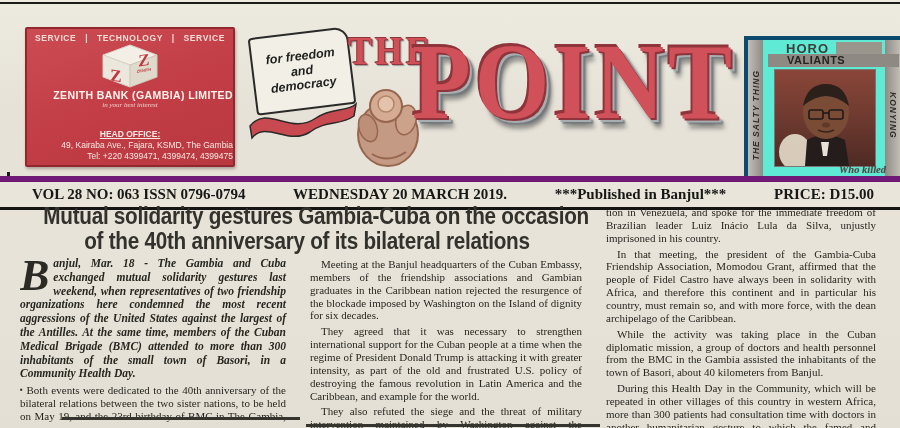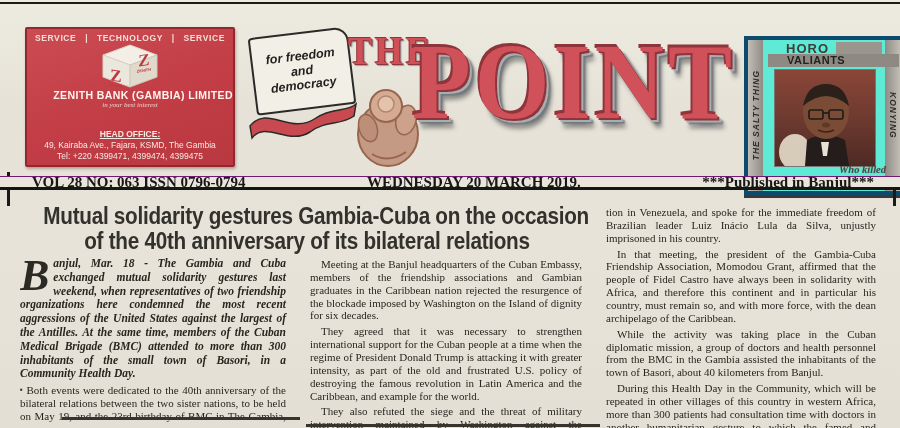--- a/index.html
+++ b/index.html
@@ -14,21 +14,21 @@
   .zenith{position:absolute;left:25px;top:27px;width:206px;height:136px;
     background:linear-gradient(160deg,#cc4c53 0%,#c23d46 55%,#b93840 100%);
     border:2px solid #93272e;border-radius:2px;color:#f7ece6;text-align:center;
     box-shadow:1px 2px 3px rgba(70,40,40,.35);}
   .zenith-services{display:flex;justify-content:space-between;align-items:center;
     padding:4px 8px 0 8px;font:bold 8.5px "Liberation Sans",sans-serif;letter-spacing:.6px;color:#f3ded7;}
   .zenith-logo{margin:1px auto 0 auto;width:62px;height:44px;display:block;}
   .zenith-name{font:bold 10.5px "Liberation Sans",sans-serif;letter-spacing:.4px;color:#fdf4ee;margin-top:1px;text-align:right;}
   .zenith-motto{font:italic 7px "Liberation Serif",serif;color:#ecd3cb;}
   .zenith-ho{font:bold 8.5px "Liberation Sans",sans-serif;text-decoration:underline;margin-top:20px;color:#f6e8e2;}
-  .zenith-addr,.zenith-tel{font:8.5px "Liberation Sans",sans-serif;color:#f6e8e2;margin-top:1px;}
+  .zenith-addr,.zenith-tel{font:8.5px "Liberation Sans",sans-serif;color:#f6e8e2;margin-top:1px;text-align:right;}
 
   
   .flag{position:absolute;left:252px;top:32px;width:96px;height:74px;
     background:#f2efe7;border:2px solid #2a2a28;border-radius:4px 14px 4px 4px;
     transform:rotate(-7deg);display:flex;flex-direction:column;justify-content:center;
     text-align:center;font:italic bold 12.5px "Liberation Sans",sans-serif;color:#1f1f1d;line-height:1.15;}
   .flag-wave{position:absolute;left:248px;top:102px;width:110px;height:40px;}
   .the-word{position:absolute;left:348px;top:30px;
     font:bold 36px "Liberation Serif",serif;letter-spacing:3px;color:#cf5057;
     transform:scaleY(1.1);
@@ -53,24 +53,24 @@
     letter-spacing:1px;color:#3f3d39;text-decoration:underline;}
   .pb-bar1{position:absolute;left:88px;top:2px;width:46px;height:12px;background:#9a968e;}
   .pb-top2{position:absolute;left:20px;top:14px;width:112px;height:13px;background:#8e8a83;
     font:bold 11px "Liberation Sans",sans-serif;letter-spacing:.5px;color:#23221f;line-height:13px;padding-left:19px;}
   .pb-photo{position:absolute;left:26px;top:29px;width:100px;height:96px;border:1px solid #777;}
   .pb-cap{position:absolute;left:18px;top:124px;width:120px;text-align:right;
     font:italic bold 10.5px "Liberation Serif",serif;color:#4c4a45;line-height:1.1;
     text-shadow:0 0 1px rgba(120,120,110,.6);}
 
   
-  .dateline{position:absolute;left:0;top:176px;width:900px;height:14px;
-    border-top:1px solid #701a75;border-bottom:3px solid #151513;background:#e9e5db;
+  .dateline{position:absolute;left:0;top:176px;width:900px;height:34px;
+    border-top:6px solid #701a75;border-bottom:3px solid #151513;background:#e9e5db;
     display:flex;align-items:center;justify-content:space-between;padding:0 26px 0 32px;box-sizing:border-box;
-    font:bold 15px "Liberation Serif",serif;color:#171715;text-decoration:underline;}
+    font:bold 15px "Liberation Serif",serif;color:#171715;}
   .edge-l{position:absolute;left:7px;top:172px;width:3px;height:34px;background:#1a1a18;}
   .edge-r{position:absolute;right:4px;top:176px;width:3px;height:30px;background:#1a1a18;}
 
   
   .headline{position:absolute;left:14px;top:204px;width:586px;text-align:center;color:#32312c;}
   .headline .hl{display:block;white-space:nowrap;transform:scaleX(.9);transform-origin:50% 50%;
     font:bold 23px "Liberation Sans",sans-serif;letter-spacing:-.3px;line-height:1.08;}
 
   
   .col{position:absolute;text-align:justify;font-size:11px;line-height:1.17;color:#27261f;overflow:hidden;}
@@ -169,20 +169,21 @@
     <div>Silva Hydara</div>
   </div>
 </div>
 
 <div class="edge-l"></div>
 <div class="edge-r"></div>
 <div class="dateline">
   <span>VOL 28  NO: 063  ISSN 0796-0794</span>
   <span>WEDNESDAY 20 MARCH 2019.</span>
   <span>***Published in Banjul***</span>
+  <span>PRICE: D15.00</span>
 </div>
 
 <div class="headline">
   <span class="hl">Mutual solidarity gestures Gambia-Cuba on the occasion</span>
   <span class="hl">of the 40th anniversary of its bilateral relations</span>
 </div>
 
 <div class="col col1">
   <p class="lead"><span class="dropcap">B</span><span>anjul, Mar. 18 - The Gambia and Cuba exchanged mutual solidarity gestures last weekend, when representatives of two friendship organizations here condemned the most recent aggressions of the United States against the largest of the Antilles. At the same time, members of the Cuban Medical Brigade (BMC) attended to more than 300 inhabitants of the small town of Basori, in a Community Health Day.</span></p>
   <p><span class="bullet">▪</span><span>Both events were dedicated to the 40th anniversary of the bilateral relations between the two sister nations, to be held on May 19, and the 23rd birthday of BMC in The Gambia, to be held on June 28 next.</span></p>

